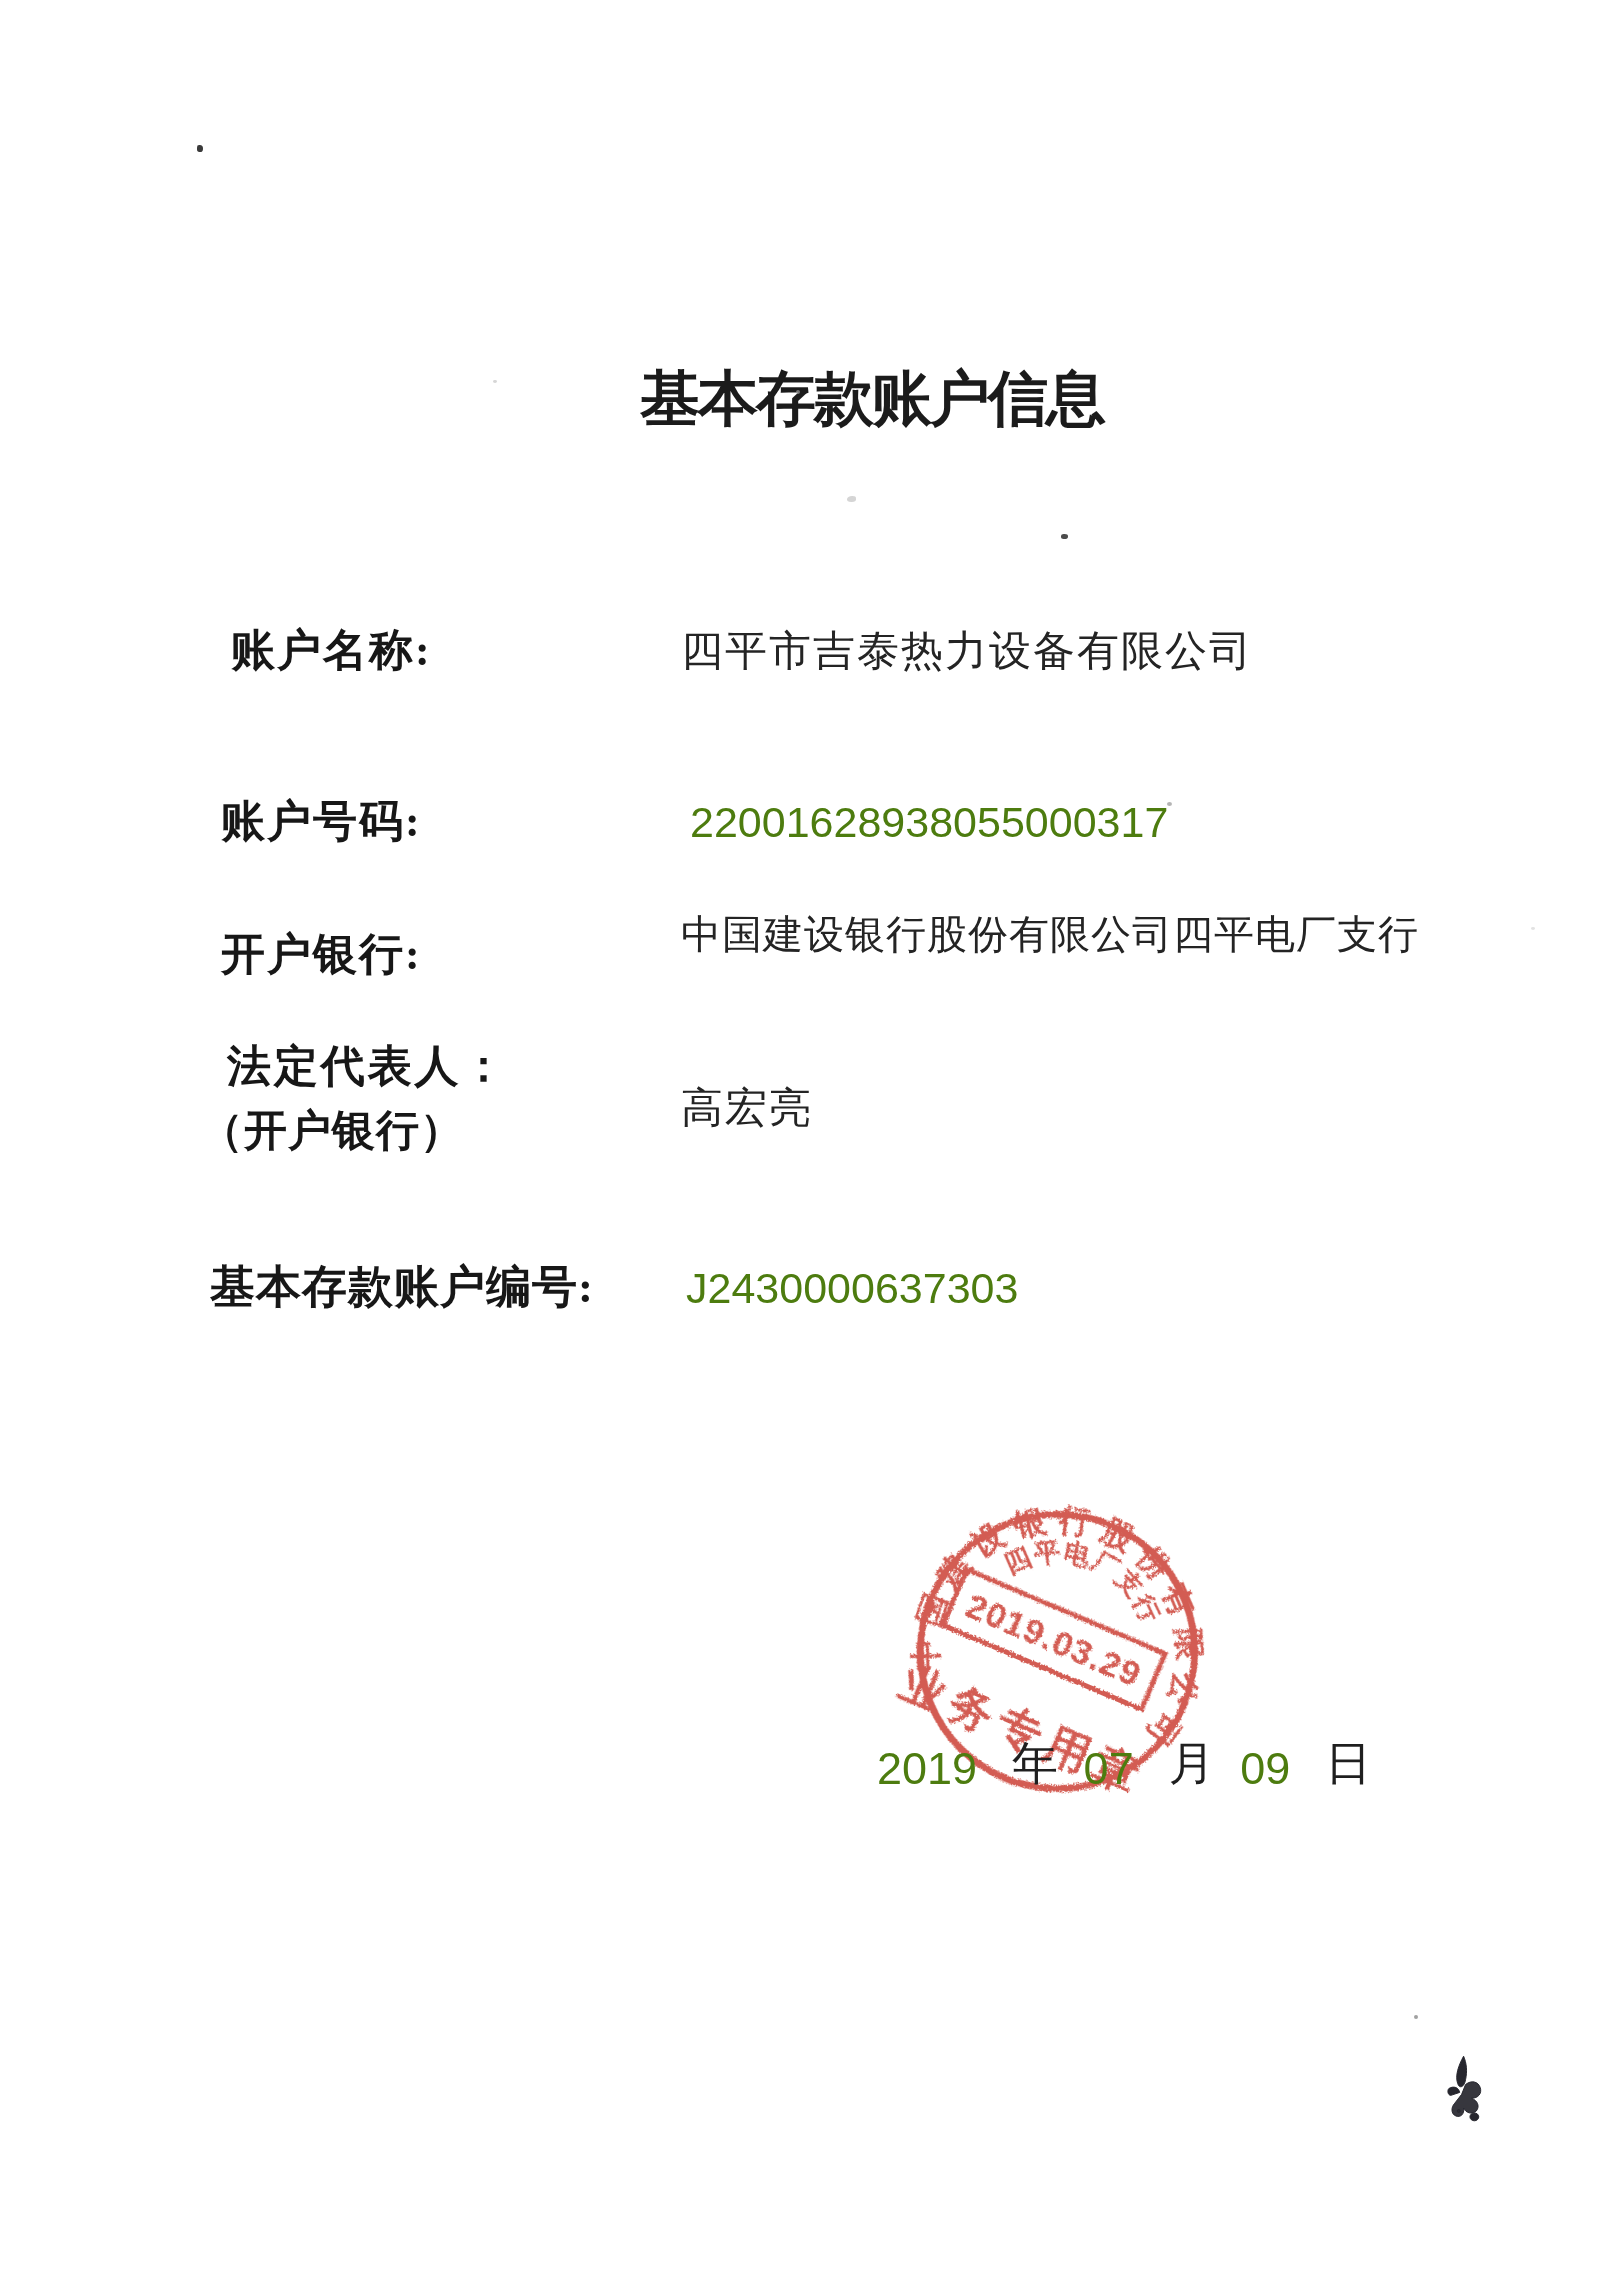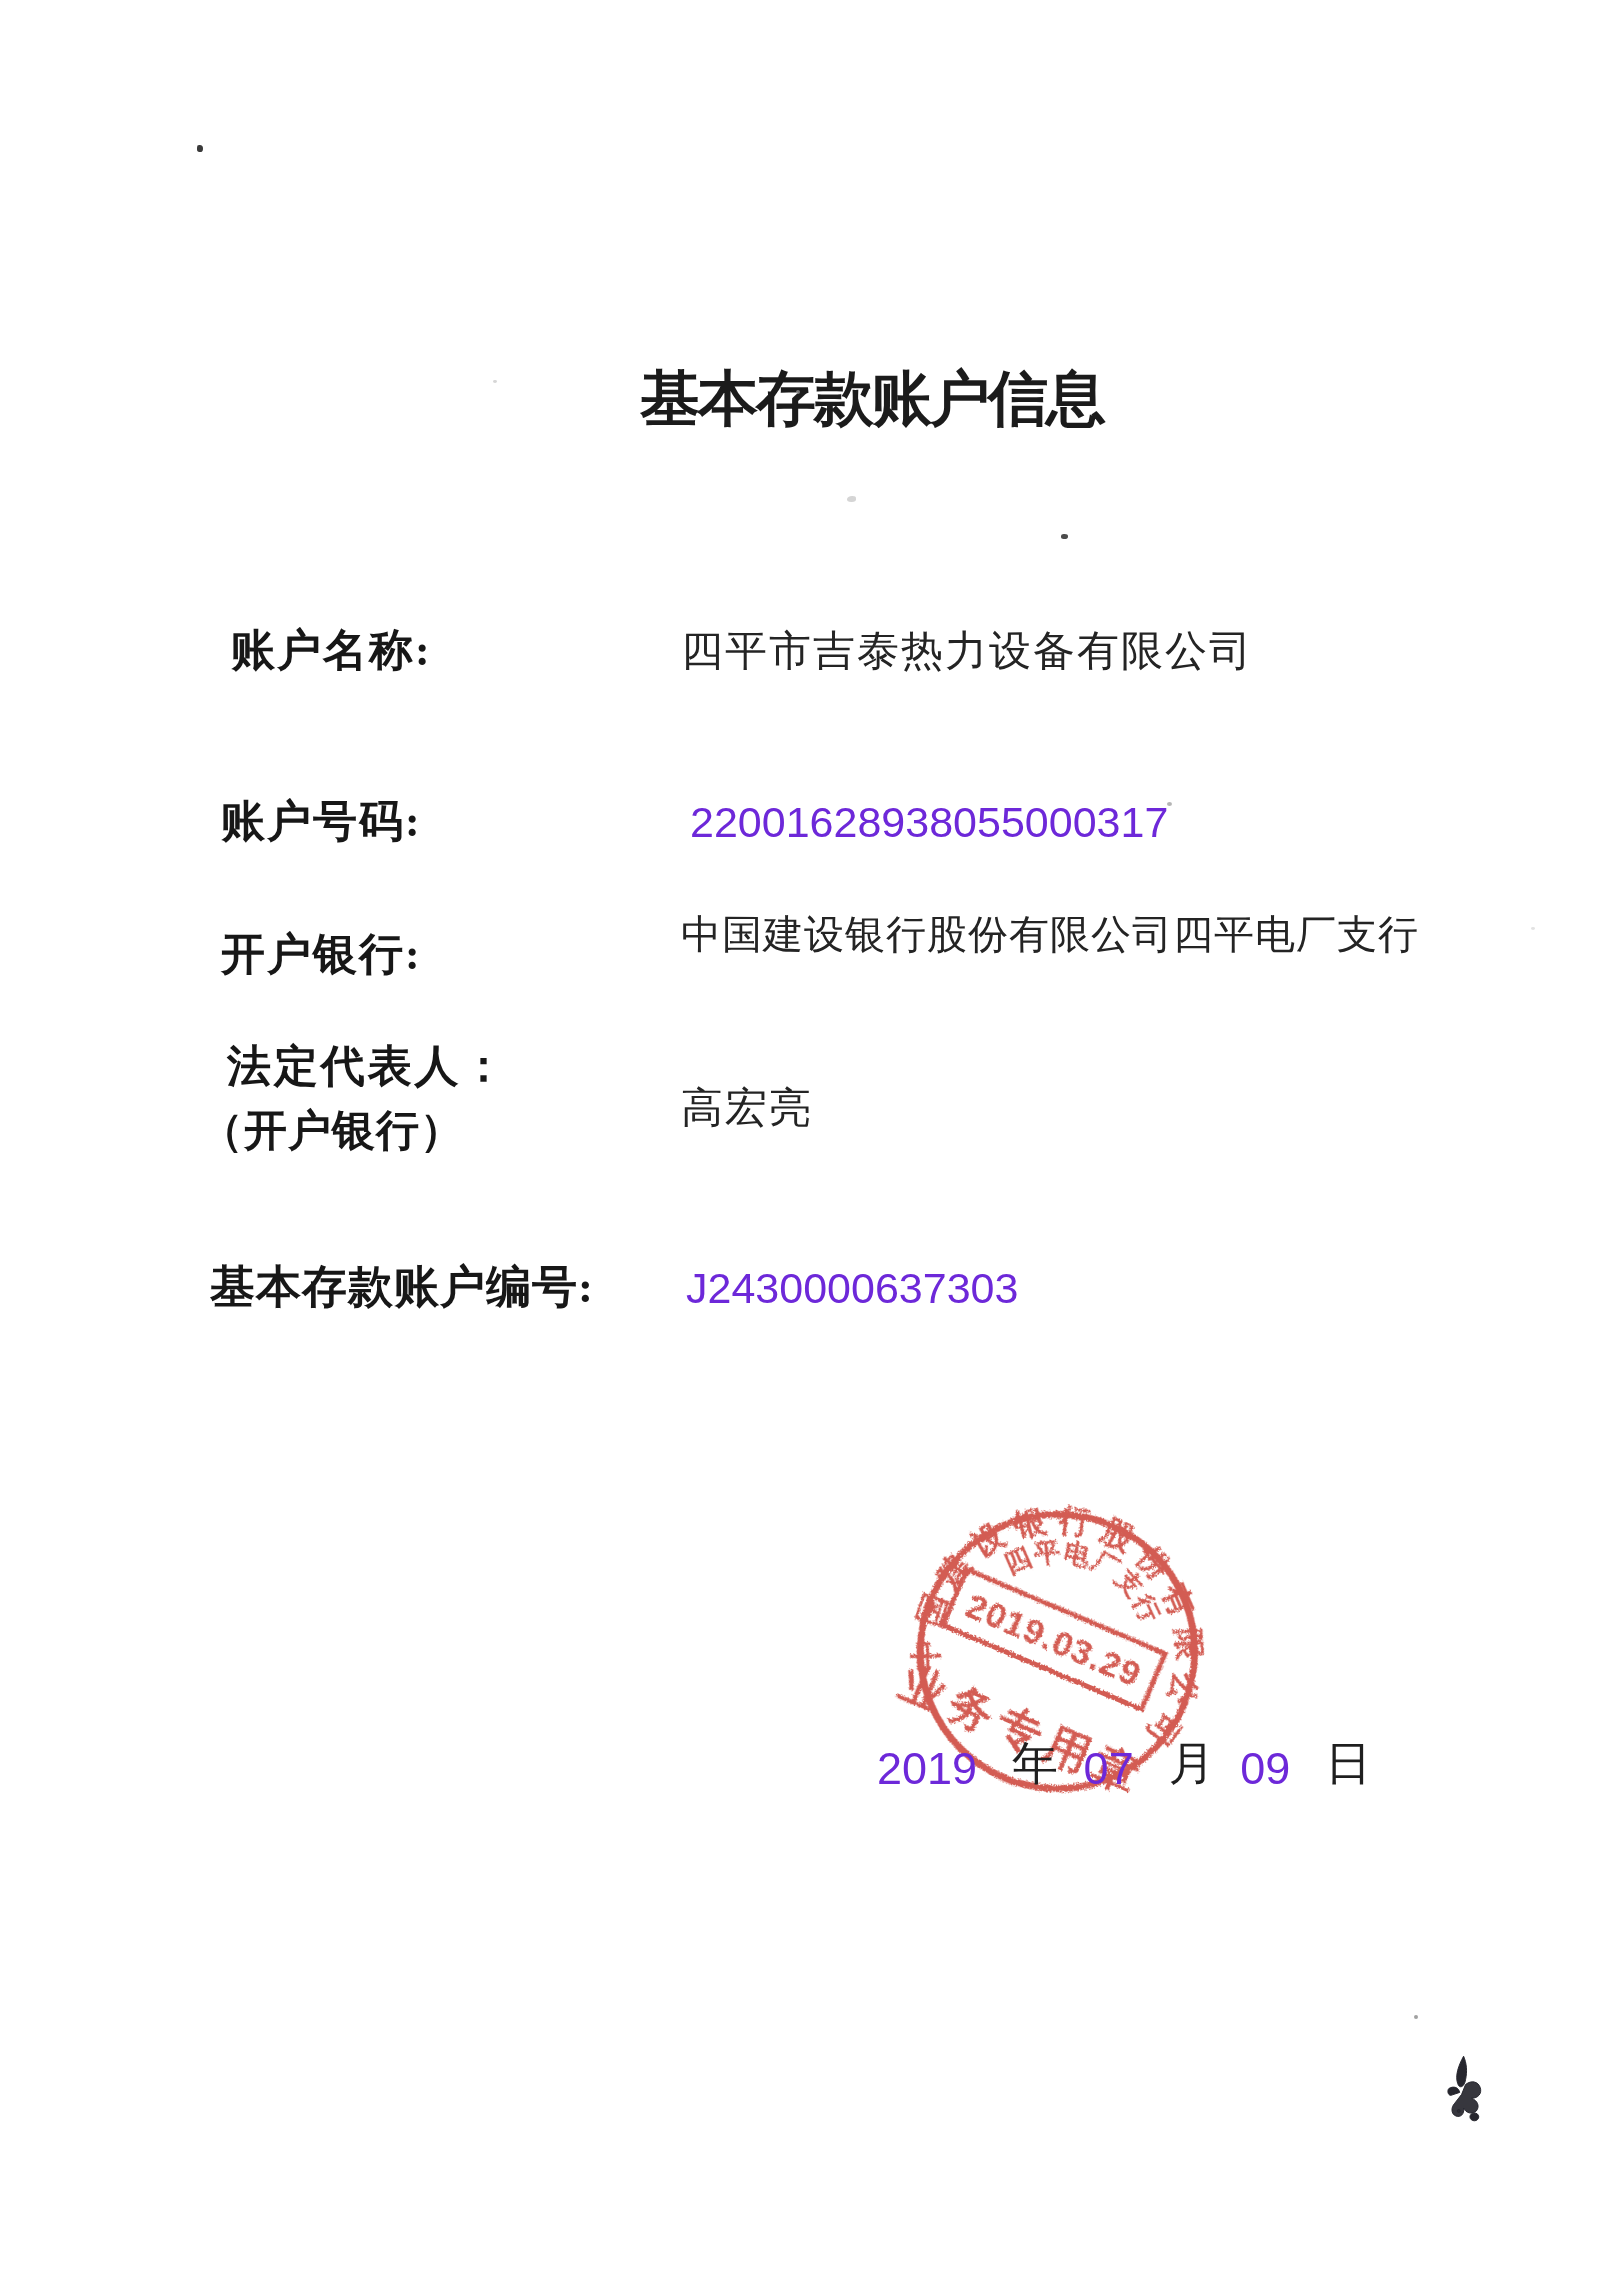--- a/index.html
+++ b/index.html
@@ -19,21 +19,21 @@
   .doc-title{
     top:359px;left:872px;
     transform:translateX(-50%);
     font-size:60px;font-weight:700;letter-spacing:-2px;
     color:#1b1b1b;
   }
   .field-label{font-weight:700;letter-spacing:2px;color:#171717;}
   .field-value{letter-spacing:2px;color:#242424;margin-left:16px;}
   .num{
     font-family:"Liberation Sans","DejaVu Sans",sans-serif;
-    font-weight:400;letter-spacing:0px;color:#6d28d9;
+    font-weight:400;letter-spacing:0px;color:#4d7c0f;
   }
   
   .lbl-name  {left:231px;top:621px;font-size:44px;}
   .val-name  {left:665px;top:623px;font-size:42px;}
   .lbl-acct  {left:221px;top:792px;font-size:44px;}
   .val-acct  {left:674px;top:798px;font-size:43px;}
   .lbl-bank  {left:221px;top:925px;font-size:44px;}
   .val-bank  {left:665px;top:907px;font-size:40px;letter-spacing:1px;}
   .lbl-rep1  {left:227px;top:1037px;font-size:44px;letter-spacing:2.9px;}
   .lbl-rep2  {left:200px;top:1102px;font-size:43px;letter-spacing:1px;}

